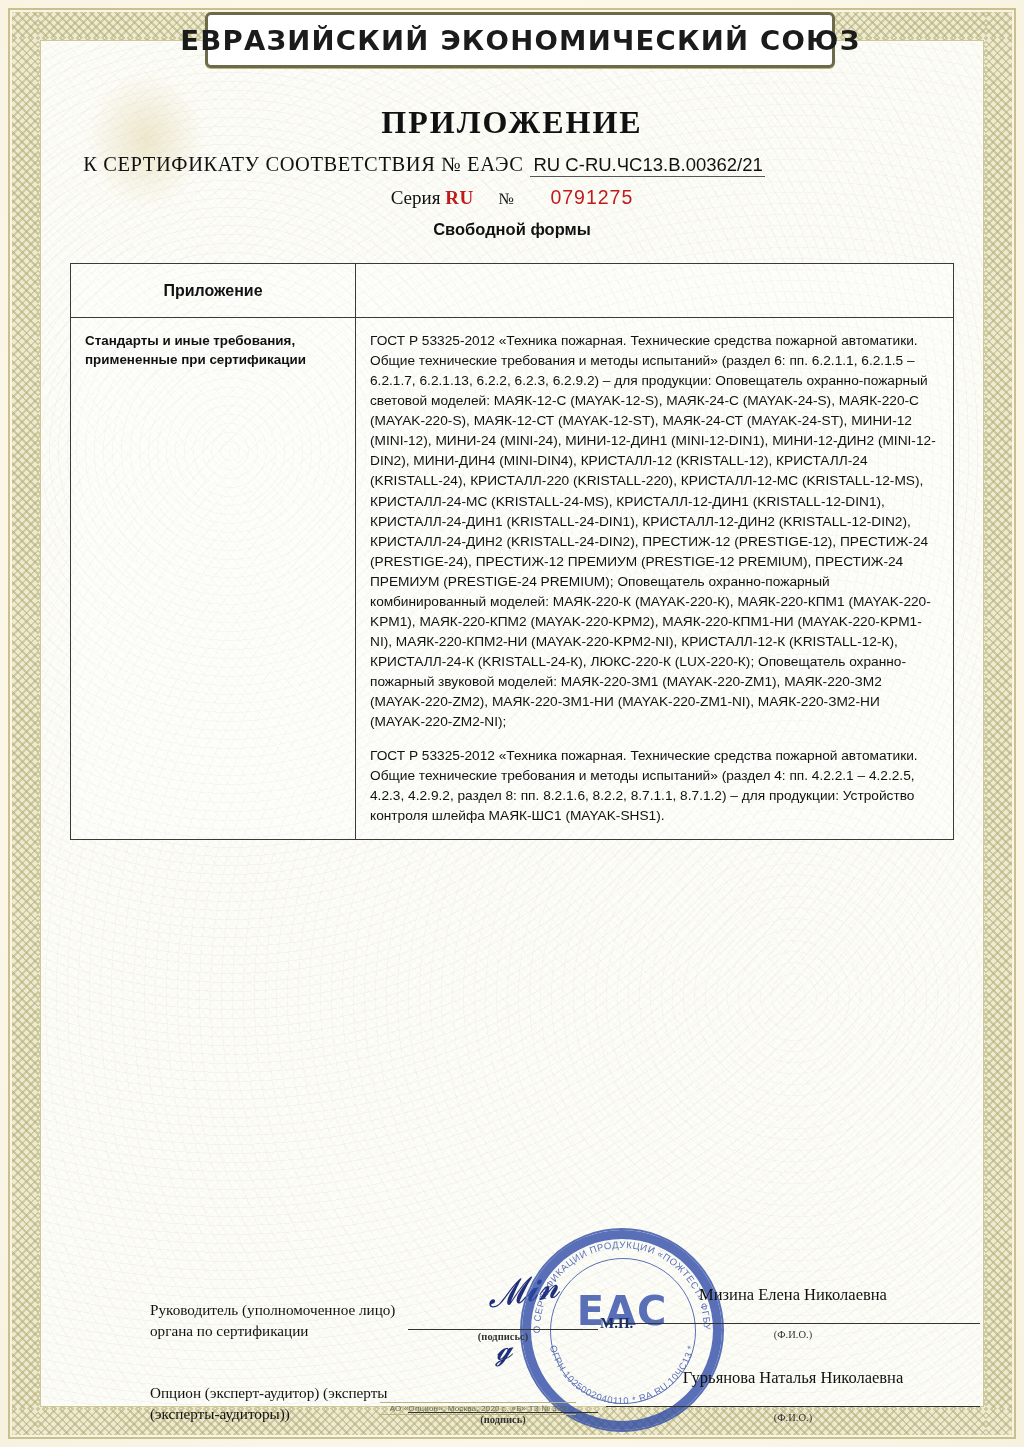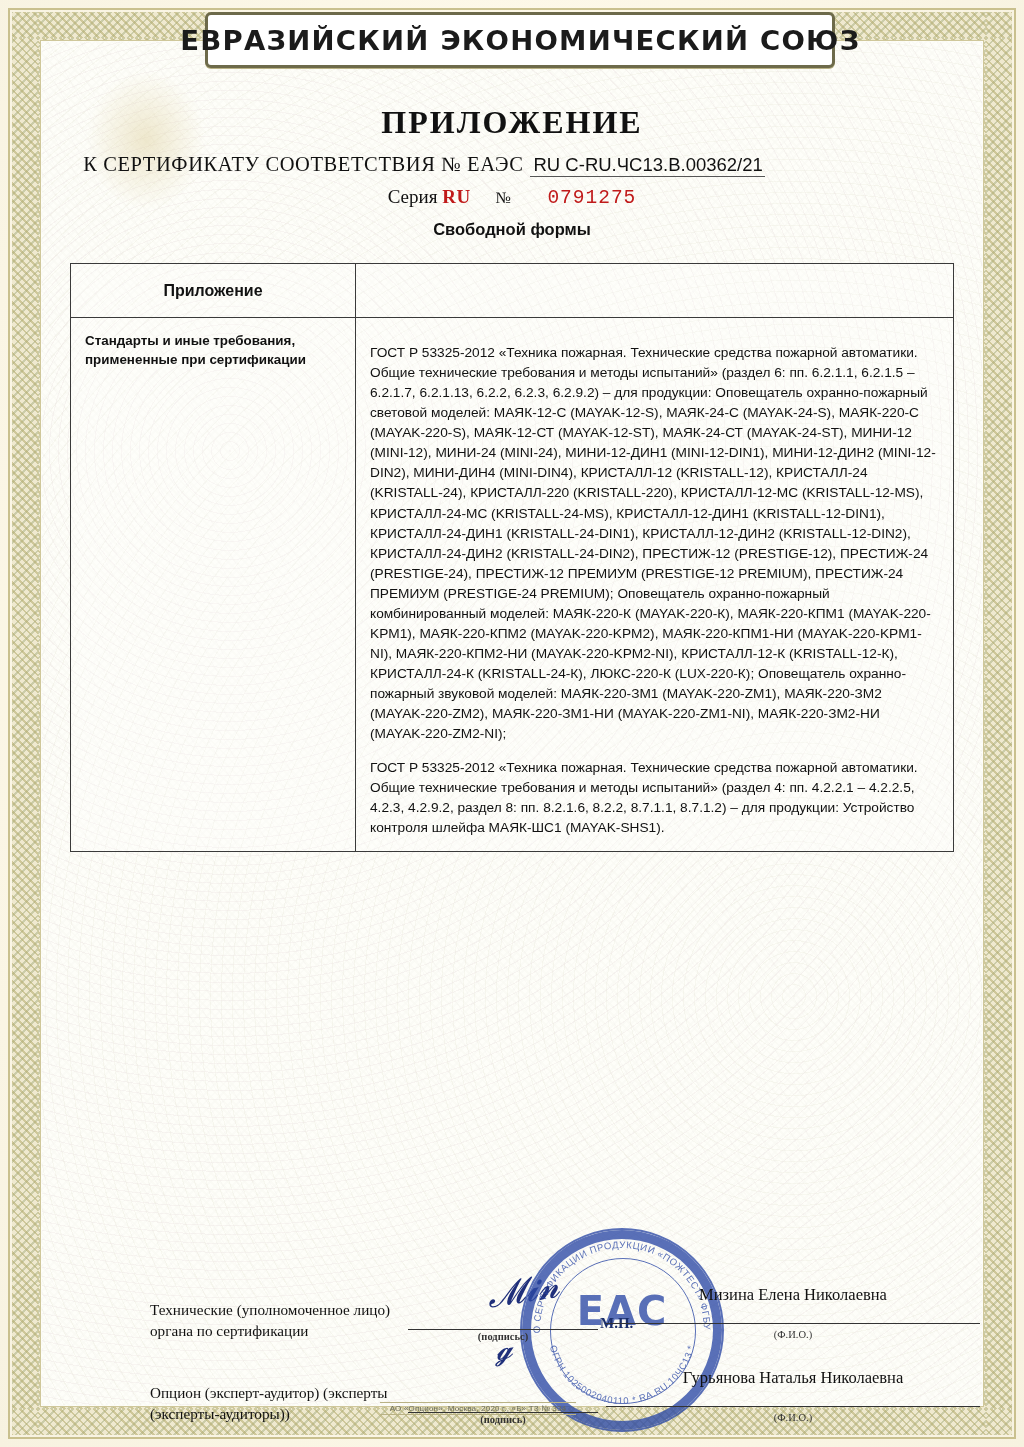--- a/index.html
+++ b/index.html
@@ -129,21 +129,21 @@
     font-weight: bold;
     letter-spacing: 0.5px;
   }
   .series-row .numsym {
     font-size: 16px;
     margin-left: 20px;
     margin-right: 3px;
   }
   .series-row .rednum {
     color: #c01a1a;
-    font-family: Liberation Mono, monospace;
+    font-family: Liberation Sans, sans-serif;
     font-size: 19.5px;
     letter-spacing: 1px;
     margin-left: 29px;
   }
   .form-type {
     position: absolute;
     left: 0; top: 220px;
     width: 1024px;
     text-align: center;
     font-size: 16.5px;
@@ -189,21 +189,21 @@
     color: #111;
   }
   .td-right {
     flex: 1;
     box-sizing: border-box;
     padding: 13px 16px 12px 14px;
     font-size: 13.7px;
     line-height: 1.465;
     color: #111;
   }
-  .para { margin: 12px 0 14px 0; }
+  .para { margin: 0 0 14px 0; }
   .para:last-child { margin-bottom: 0; }
 
   
   .sig {
     position: absolute;
     left: 150px; top: 1285px;
     width: 830px;
     font-family: "Liberation Serif", serif;
     color: #111;
   }
@@ -388,21 +388,21 @@
       <text>
         <textPath href="#arcBot" startOffset="50%" text-anchor="middle">ОГРН 1025002040110 * RA.RU.10ЧС13 *</textPath>
       </text>
     </svg>
   </div>
 
   <div class="mp">М.П.</div>
 
   <div class="sig">
     <div class="sig-row">
-      <div class="sig-label">Технические (уполномоченное лицо) органа по сертификации</div>
+      <div class="sig-label">Руководитель (уполномоченное лицо) органа по сертификации</div>
       <div class="sig-line">
         <div class="sig-rule"></div>
         <div class="sig-cap">(подписьс)</div>
       </div>
       <div class="sig-name">
         <span class="sig-name-text">Мизина Елена Николаевна</span>
         <span class="sig-name-cap">(Ф.И.О.)</span>
       </div>
     </div>
     <div class="sig-row">

